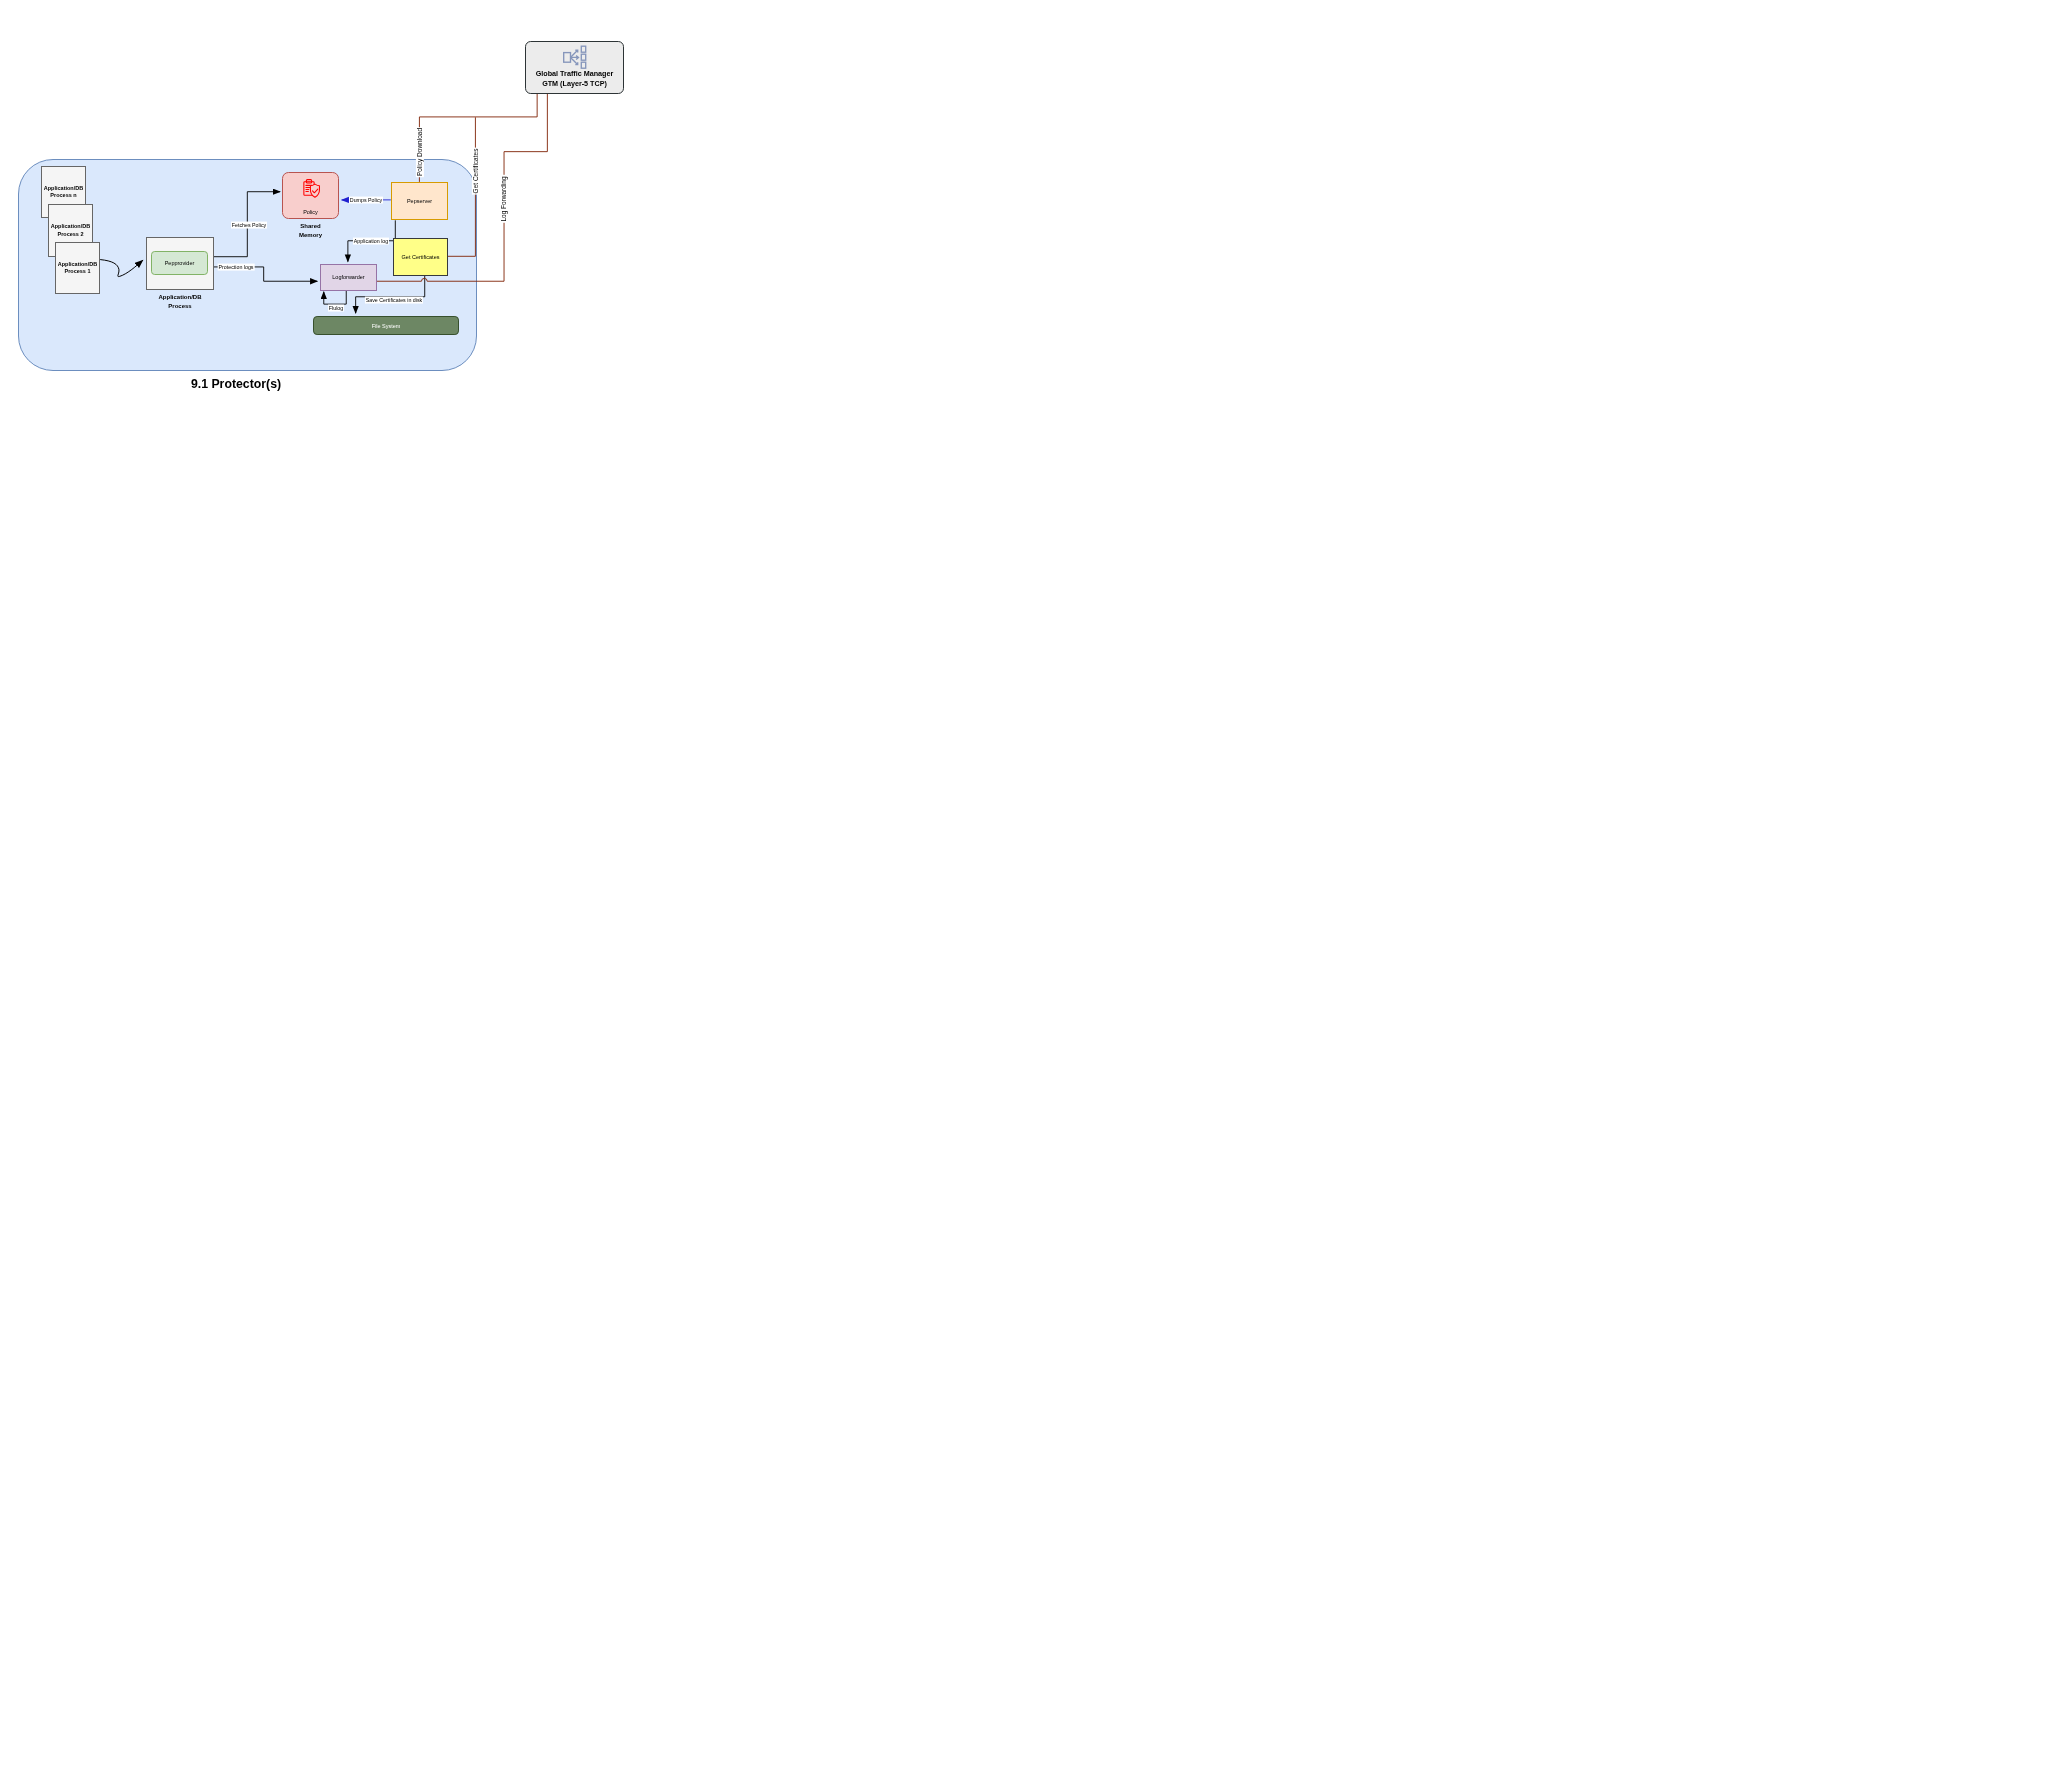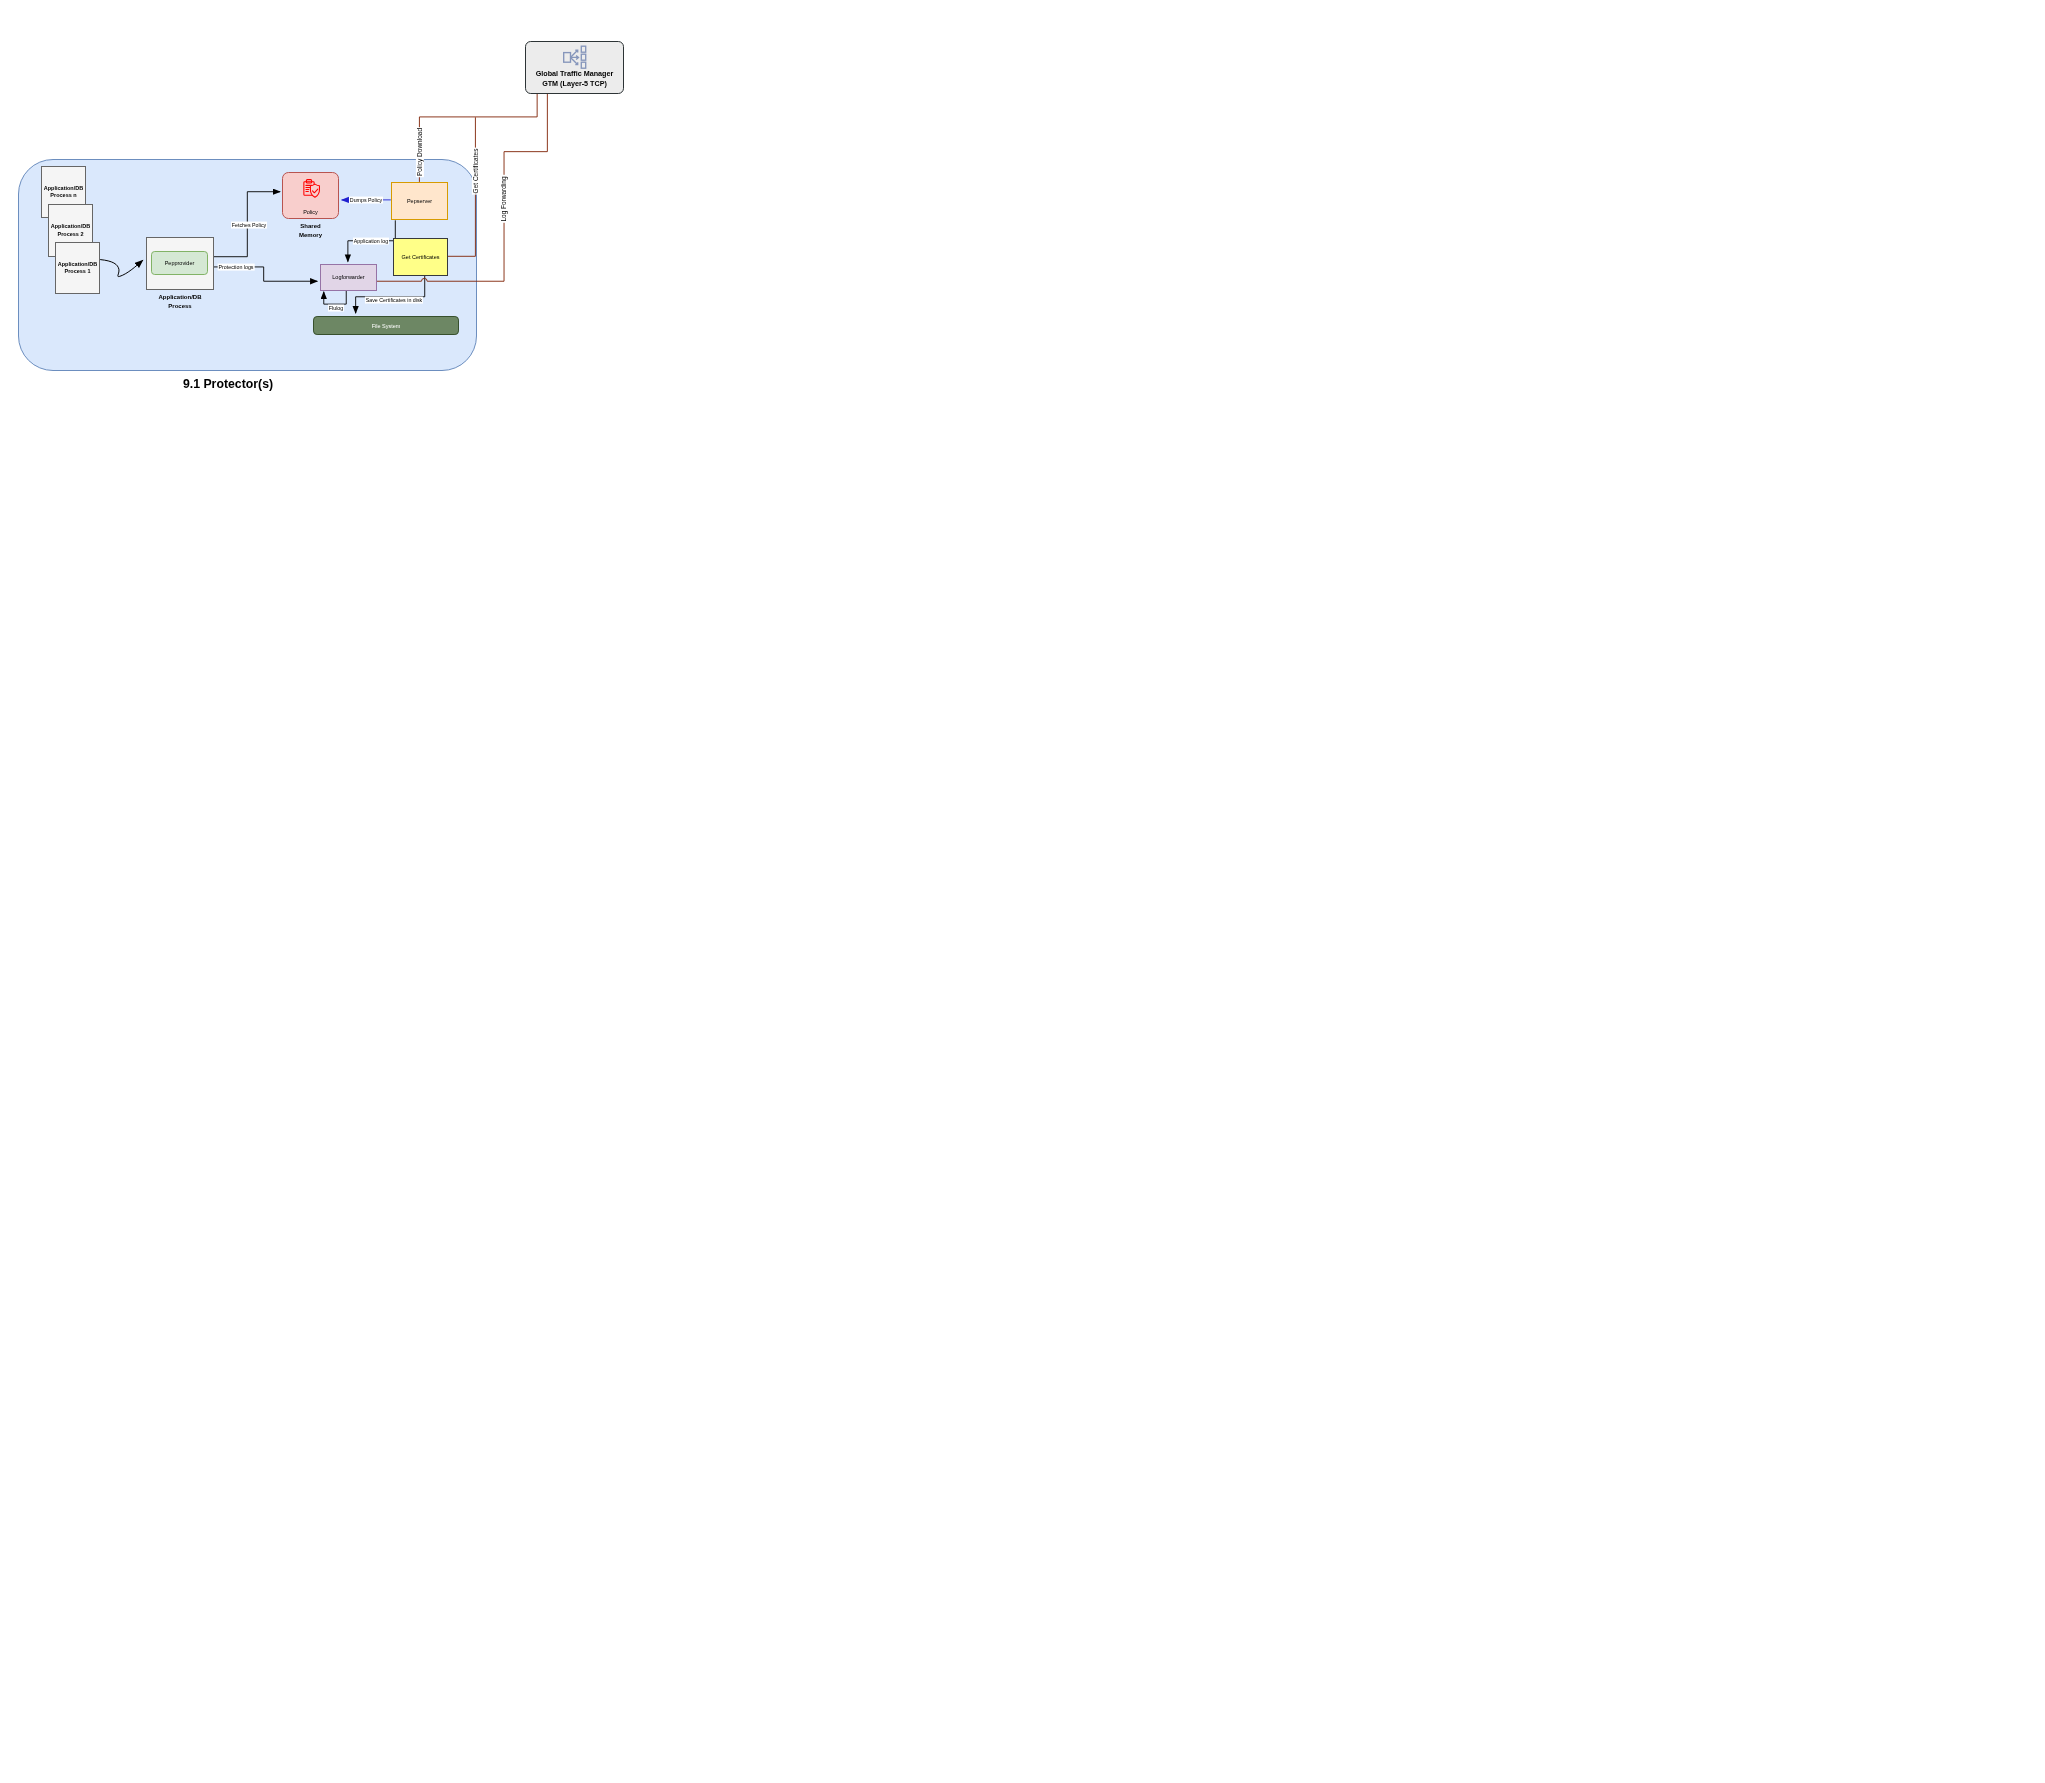--- a/index.html
+++ b/index.html
@@ -151,16 +151,16 @@
   <div class="elabel" style="left:249px;top:225px;">Fetches Policy</div>
   <div class="elabel" style="left:236px;top:267px;">Protection logs</div>
   <div class="elabel" style="left:366px;top:200px;">Dumps Policy</div>
   <div class="elabel" style="left:371px;top:241px;">Application log</div>
   <div class="elabel" style="left:336px;top:308px;">Flulog</div>
   <div class="elabel" style="left:394px;top:300px;">Save Certificates in disk</div>
   <div class="vlabel" style="left:420px;top:152px;">Policy Download</div>
   <div class="vlabel" style="left:476px;top:171px;">Get Certificates</div>
   <div class="vlabel" style="left:504px;top:199px;">Log Forwarding</div>
 
-  <div class="title" style="left:228px;top:384px;">9.1 Protector(s)</div>
+  <div class="title" style="left:236px;top:384px;">9.1 Protector(s)</div>
 
 </div>
 
 
 </body></html>

